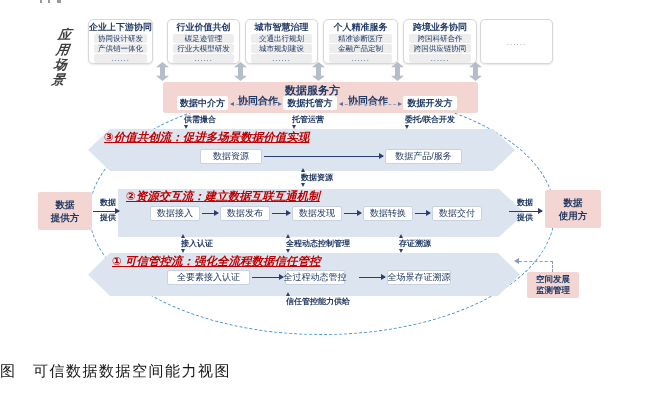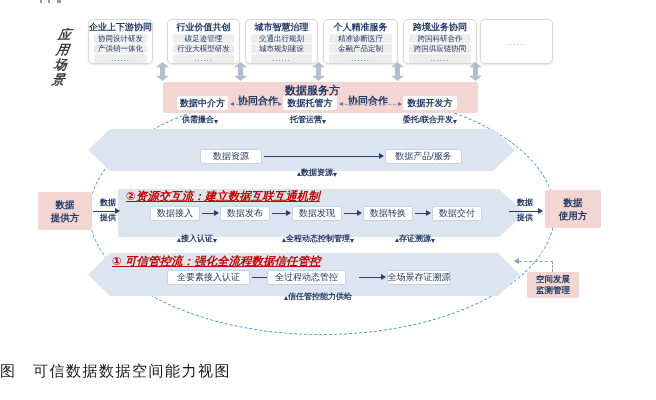--- a/index.html
+++ b/index.html
@@ -42,21 +42,21 @@
   .band-dbl{clip-path:polygon(22px 0,calc(100% - 22px) 0,100% 50%,calc(100% - 22px) 100%,22px 100%,0 50%);}
   .band-right{clip-path:polygon(0 0,calc(100% - 26px) 0,100% 50%,calc(100% - 26px) 100%,0 100%);}
   .flow-title{position:absolute;font-size:11.5px;font-weight:bold;font-style:italic;color:#c00000;
     text-decoration:underline;white-space:nowrap;z-index:3;}
   .wbox{position:absolute;background:#fff;border:1px solid #c9d2e0;border-radius:2px;font-size:9px;color:#1f3864;
     display:flex;align-items:center;justify-content:center;white-space:nowrap;z-index:3;box-sizing:border-box;}
   .arrow{position:absolute;height:1px;background:#2a3f6f;z-index:3;}
   .arrow::after{content:"";position:absolute;right:-1px;top:-3px;width:0;height:0;
     border-left:5px solid #2a3f6f;border-top:3px solid transparent;border-bottom:3px solid transparent;}
   
-  .conn{position:absolute;display:flex;flex-direction:row;align-items:flex-end;transform:translateX(-50%);z-index:3;}
+  .conn{position:absolute;display:flex;flex-direction:column;align-items:flex-start;transform:translateX(-50%);z-index:3;}
   .conn .txt{font-size:8px;font-weight:bold;color:#1f3864;white-space:nowrap;line-height:9px;}
   .tri-u{width:0;height:0;border-left:2.5px solid transparent;border-right:2.5px solid transparent;
     border-bottom:4px solid #2a3f6f;margin-bottom:1px;}
   .tri-d{width:0;height:0;border-left:2.5px solid transparent;border-right:2.5px solid transparent;
     border-top:4px solid #2a3f6f;margin-top:1px;}
   
   .party{position:absolute;display:flex;flex-direction:column;align-items:center;justify-content:center;
     font-weight:bold;color:#1f3864;border-radius:2px;z-index:3;text-align:center;}
   .provide{position:absolute;display:flex;flex-direction:column;align-items:center;z-index:3;}
   .provide .txt{font-size:8px;font-weight:bold;color:#1f3864;line-height:10px;}
@@ -142,20 +142,21 @@
   <div class="conn" style="left:308px;top:115px">
     <span class="txt">托管运营</span>
     <span class="tri-d"></span>
   </div>
   <div class="conn" style="left:430px;top:115px">
     <span class="txt">委托/联合开发</span>
     <span class="tri-d"></span>
   </div>
 
   <div class="band band-dbl" style="left:88px;top:129px;width:427px;height:42px"></div>
+  <div class="flow-title" style="left:104px;top:130px">③价值共创流：促进多场景数据价值实现</div>
   <div class="wbox" style="left:200px;top:149px;width:62px;height:15px">数据资源</div>
   <div class="arrow" style="left:264px;top:156px;width:119px"></div>
   <div class="wbox" style="left:385px;top:149px;width:77px;height:15px">数据产品/服务</div>
 
   <div class="conn" style="left:317px;top:168px">
     <span class="tri-u"></span>
     <span class="txt">数据资源</span>
     <span class="tri-d"></span>
   </div>
 
@@ -184,21 +185,21 @@
   <div class="conn" style="left:415px;top:234px">
     <span class="tri-u"></span>
     <span class="txt">存证溯源</span>
     <span class="tri-d"></span>
   </div>
 
   <div class="band band-dbl" style="left:88px;top:253px;width:432px;height:43px"></div>
   <div class="flow-title" style="left:112px;top:254px">① 可信管控流：强化全流程数据信任管控</div>
   <div class="wbox" style="left:167px;top:270px;width:83px;height:15px">全要素接入认证</div>
   <div class="arrow" style="left:252px;top:277px;width:31px"></div>
-  <div class="wbox" style="left:267px;top:270px;width:79px;height:15px">全过程动态管控</div>
+  <div class="wbox" style="left:285px;top:270px;width:60px;height:15px">全过程动态管控</div>
   <div class="arrow" style="left:359px;top:277px;width:26px"></div>
   <div class="wbox" style="left:387px;top:270px;width:64px;height:15px">全场景存证溯源</div>
 
   <div class="conn" style="left:318px;top:292px">
     <span class="tri-u"></span>
     <span class="txt">信任管控能力供给</span>
   </div>
 
   <div class="party pink" style="left:38px;top:192px;width:54px;height:38px;font-size:9.5px;line-height:13px">
     <span>数据</span>

